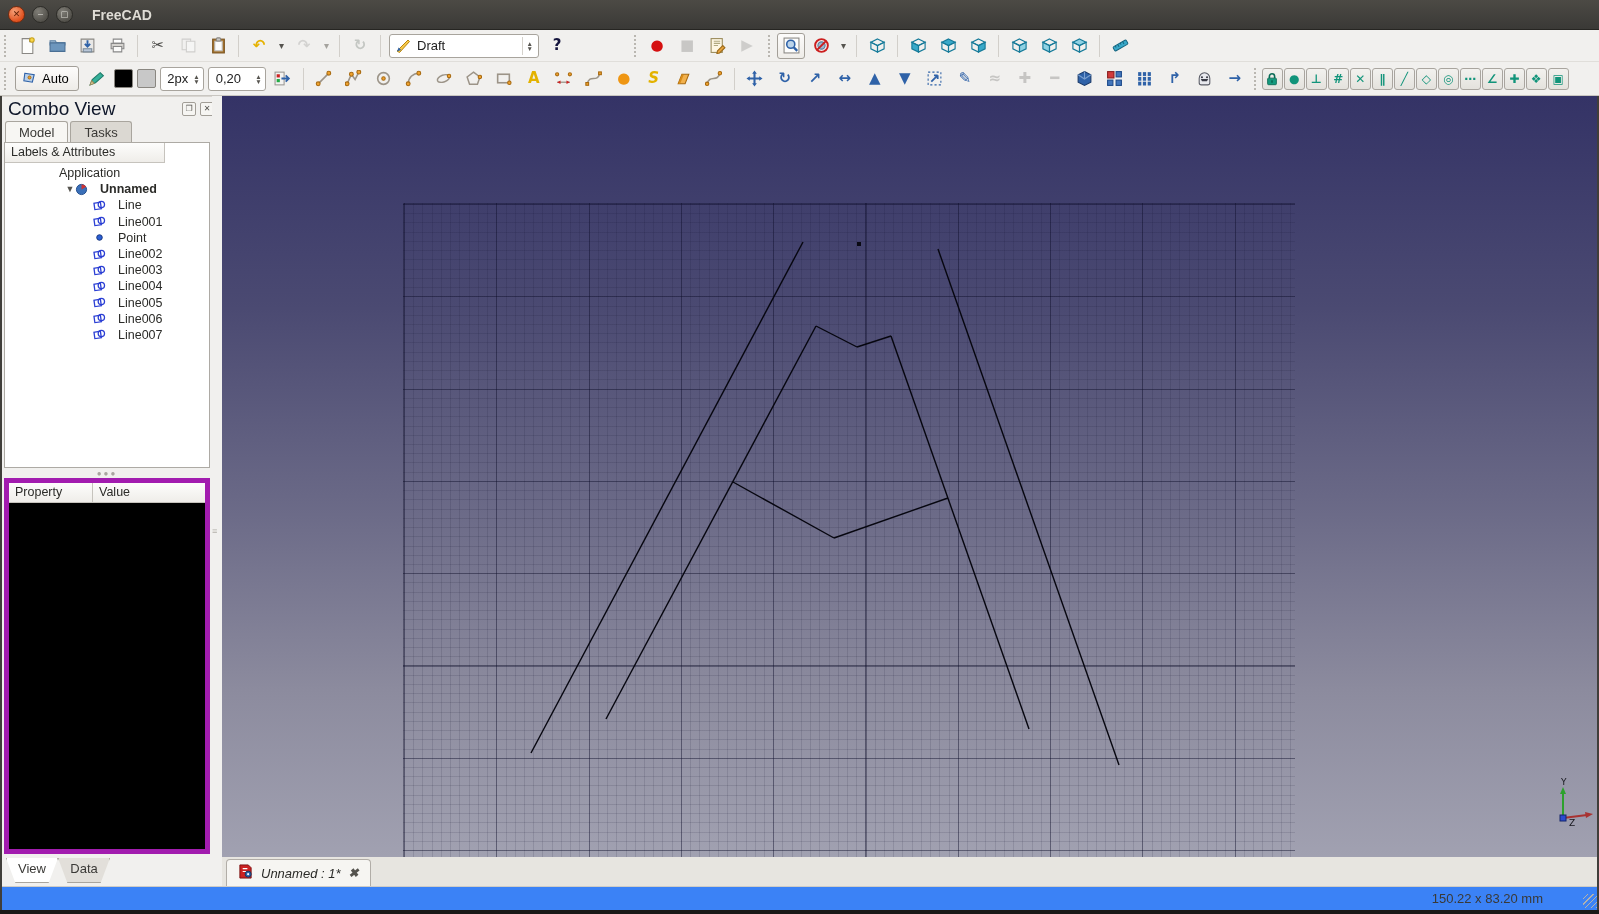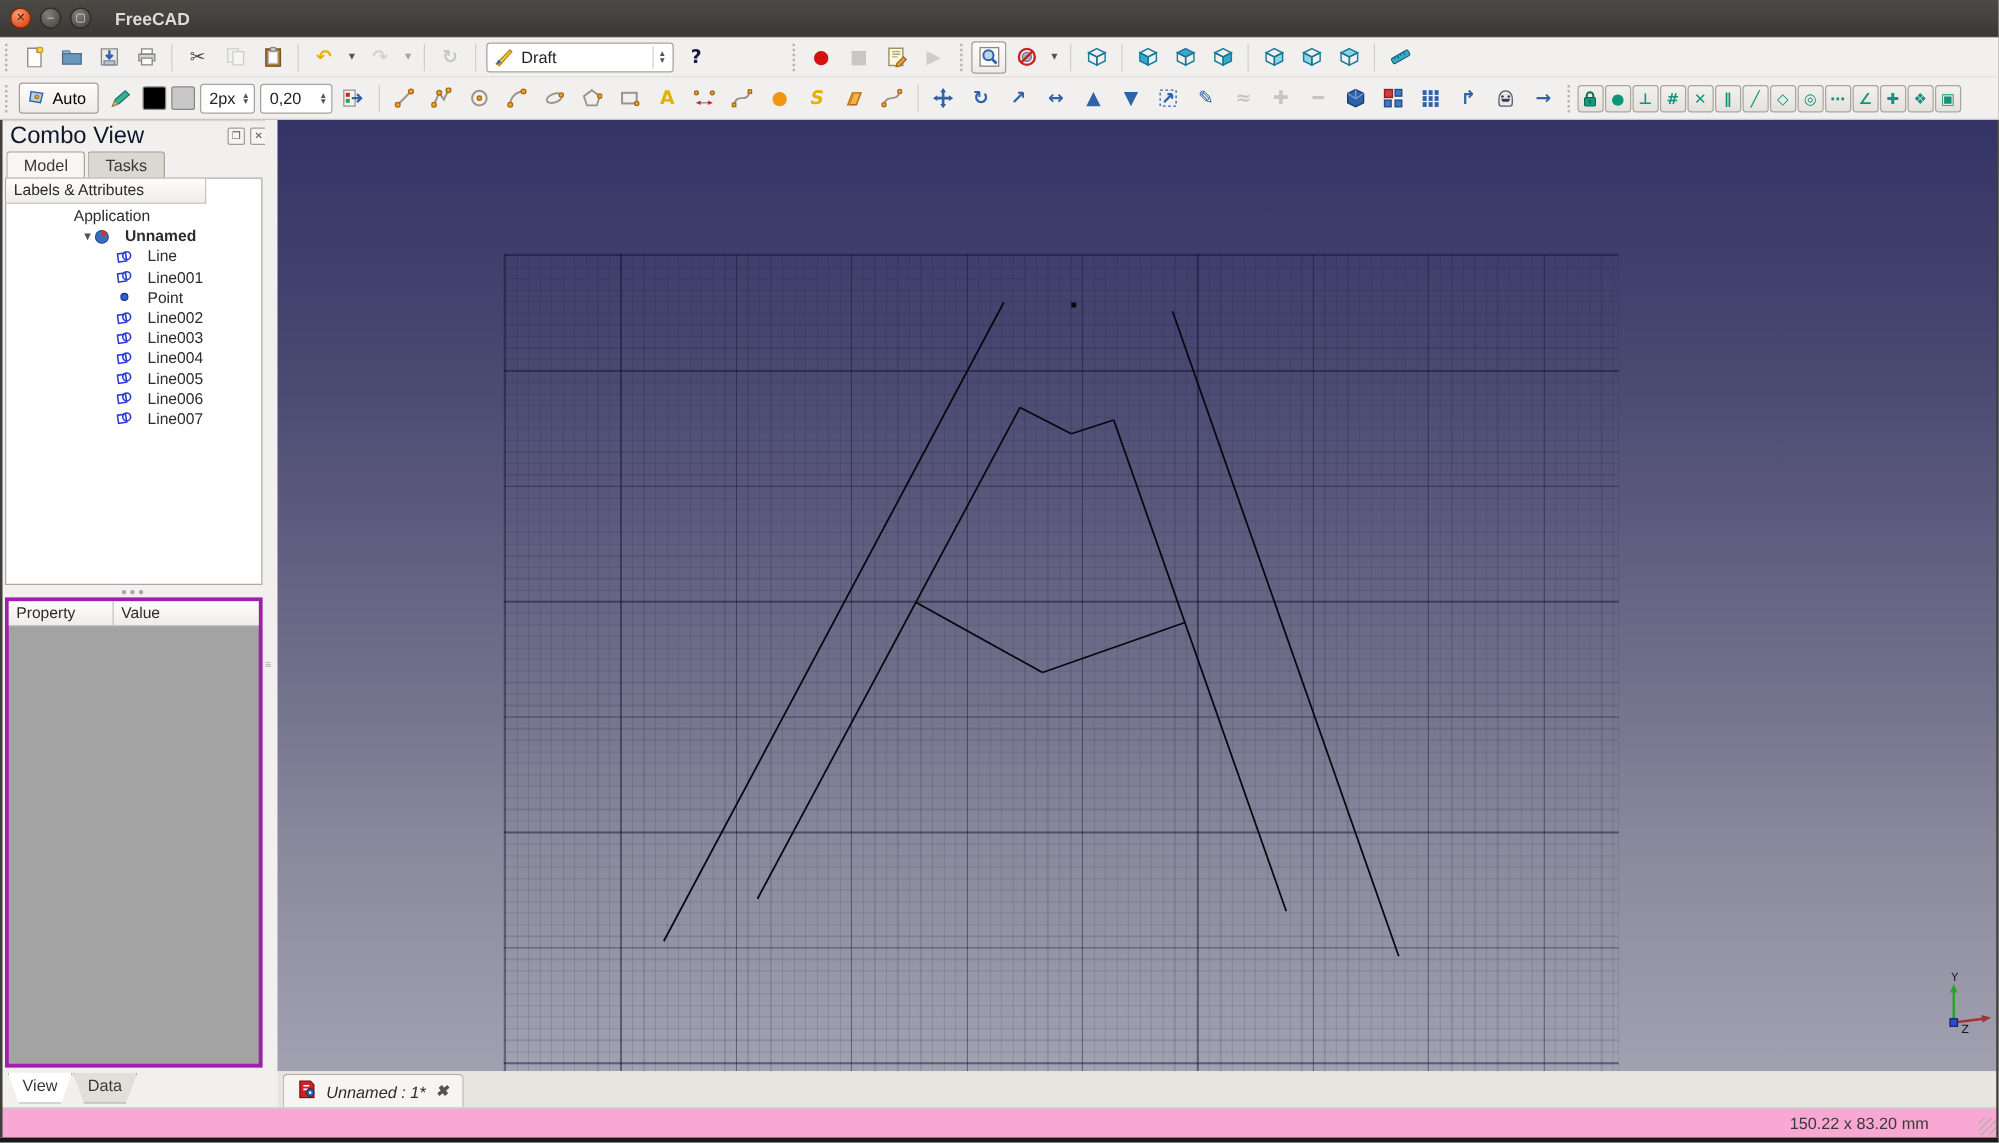--- a/index.html
+++ b/index.html
@@ -59,21 +59,21 @@
   .tree-box{position:absolute;left:4px;top:45px;width:206px;height:326px;background:#fff;border:1px solid #adaaa4;}
   .tree-header{height:20px;background:linear-gradient(#fdfdfc,#efede9);border-bottom:1px solid #c6c3bd;
     border-right:1px solid #c6c3bd;width:160px;padding:2px 6px;font-size:12.5px;color:#2b2b28;}
   .tree{padding-top:2px;font-size:12.5px;}
   .trow{height:16.2px;display:flex;align-items:center;white-space:nowrap;margin-left:48px;}
   .trow .twisty{width:10px;font-size:9px;color:#55534e;text-align:center;margin-left:12px;}
   .trow svg{width:13px;height:13px;margin-right:6px;flex:0 0 auto;}
   .trow.item{padding-left:40px;}
   .trow.bold span{font-weight:normal;}
   .hsplit{position:absolute;left:4px;top:373px;width:206px;height:7px;display:flex;align-items:center;justify-content:center;color:#a9a59f;font-size:8px;letter-spacing:2px;}
-  .prop-box{position:absolute;left:4px;top:381px;width:206px;height:376px;background:#a3a3a3;border:3px solid #a21caf;}
+  .prop-box{position:absolute;left:4px;top:381px;width:206px;height:376px;background:#000000;border:5px solid #a21caf;}
   .prop-header{display:flex;height:20px;border-bottom:1px solid #c6c3bd;background:linear-gradient(#fdfdfc,#efede9);font-size:12.5px;}
   .prop-header .c1{width:84px;border-right:1px solid #c6c3bd;padding:2px 6px;}
   .prop-header .c2{flex:1;padding:2px 6px;}
   .bottom-tabs{position:absolute;left:6px;top:761px;height:25px;display:flex;}
   .btab{padding:3px 10px;font-size:13px;color:#3a3936;background:#e2dfda;border:1px solid #a9a59e;border-top:none;
     clip-path:polygon(0 0,100% 0,82% 100%,18% 100%);min-width:52px;text-align:center;}
   .btab.active{background:#ffffff;}
   .vsplit{position:absolute;left:212px;top:96px;width:10px;height:761px;background:#f1f0ee;}
   .vsplit::after{content:"≡";position:absolute;top:430px;left:0px;color:#b3b0aa;font-size:9px;}
   
@@ -86,21 +86,21 @@
       repeating-linear-gradient(to right, rgba(12,12,40,.12) 0 1px, transparent 1px 9.23px),
       repeating-linear-gradient(to bottom, rgba(12,12,40,.12) 0 1px, transparent 1px 9.23px);}
   .sketch{position:absolute;left:0;top:0;}
   .axissvg{position:absolute;left:1305px;top:680px;}
   
   .mdi-bar{position:absolute;left:222px;top:857px;width:1377px;height:29px;background:#e7e5e0;}
   .mdi-tab{position:absolute;left:4px;top:2px;height:27px;background:#f6f5f2;border:1px solid #b1ada7;border-bottom:none;
     border-radius:4px 4px 0 0;display:flex;align-items:center;gap:8px;padding:0 11px;font-style:italic;}
   .mdi-tab svg{width:15px;height:15px;}
   .mdi-close{font-size:12px;font-weight:bold;color:#55534e;}
-  .statusbar{position:absolute;left:0;top:886px;width:100%;height:24px;background:#f9a8d4;border-top:1px solid #cfccc6;
+  .statusbar{position:absolute;left:0;top:886px;width:100%;height:24px;background:#3b82f6;border-top:1px solid #cfccc6;
     display:flex;align-items:center;justify-content:flex-end;padding-right:56px;font-size:13px;color:#3a3936;}
   .rgrip{position:absolute;right:2px;bottom:2px;width:14px;height:14px;
     background:repeating-linear-gradient(135deg,transparent 0 3px,#b5b2ac 3px 4px);}
   .bedge{position:absolute;left:0;top:910px;width:100%;height:4px;background:#1a1917;}
   .ledge{position:absolute;left:0;top:96px;width:2px;height:814px;background:#403e3a;}
   .redge{position:absolute;right:0;top:96px;width:2px;height:814px;background:#403e3a;}
 </style>
 </head>
 <body>
 

